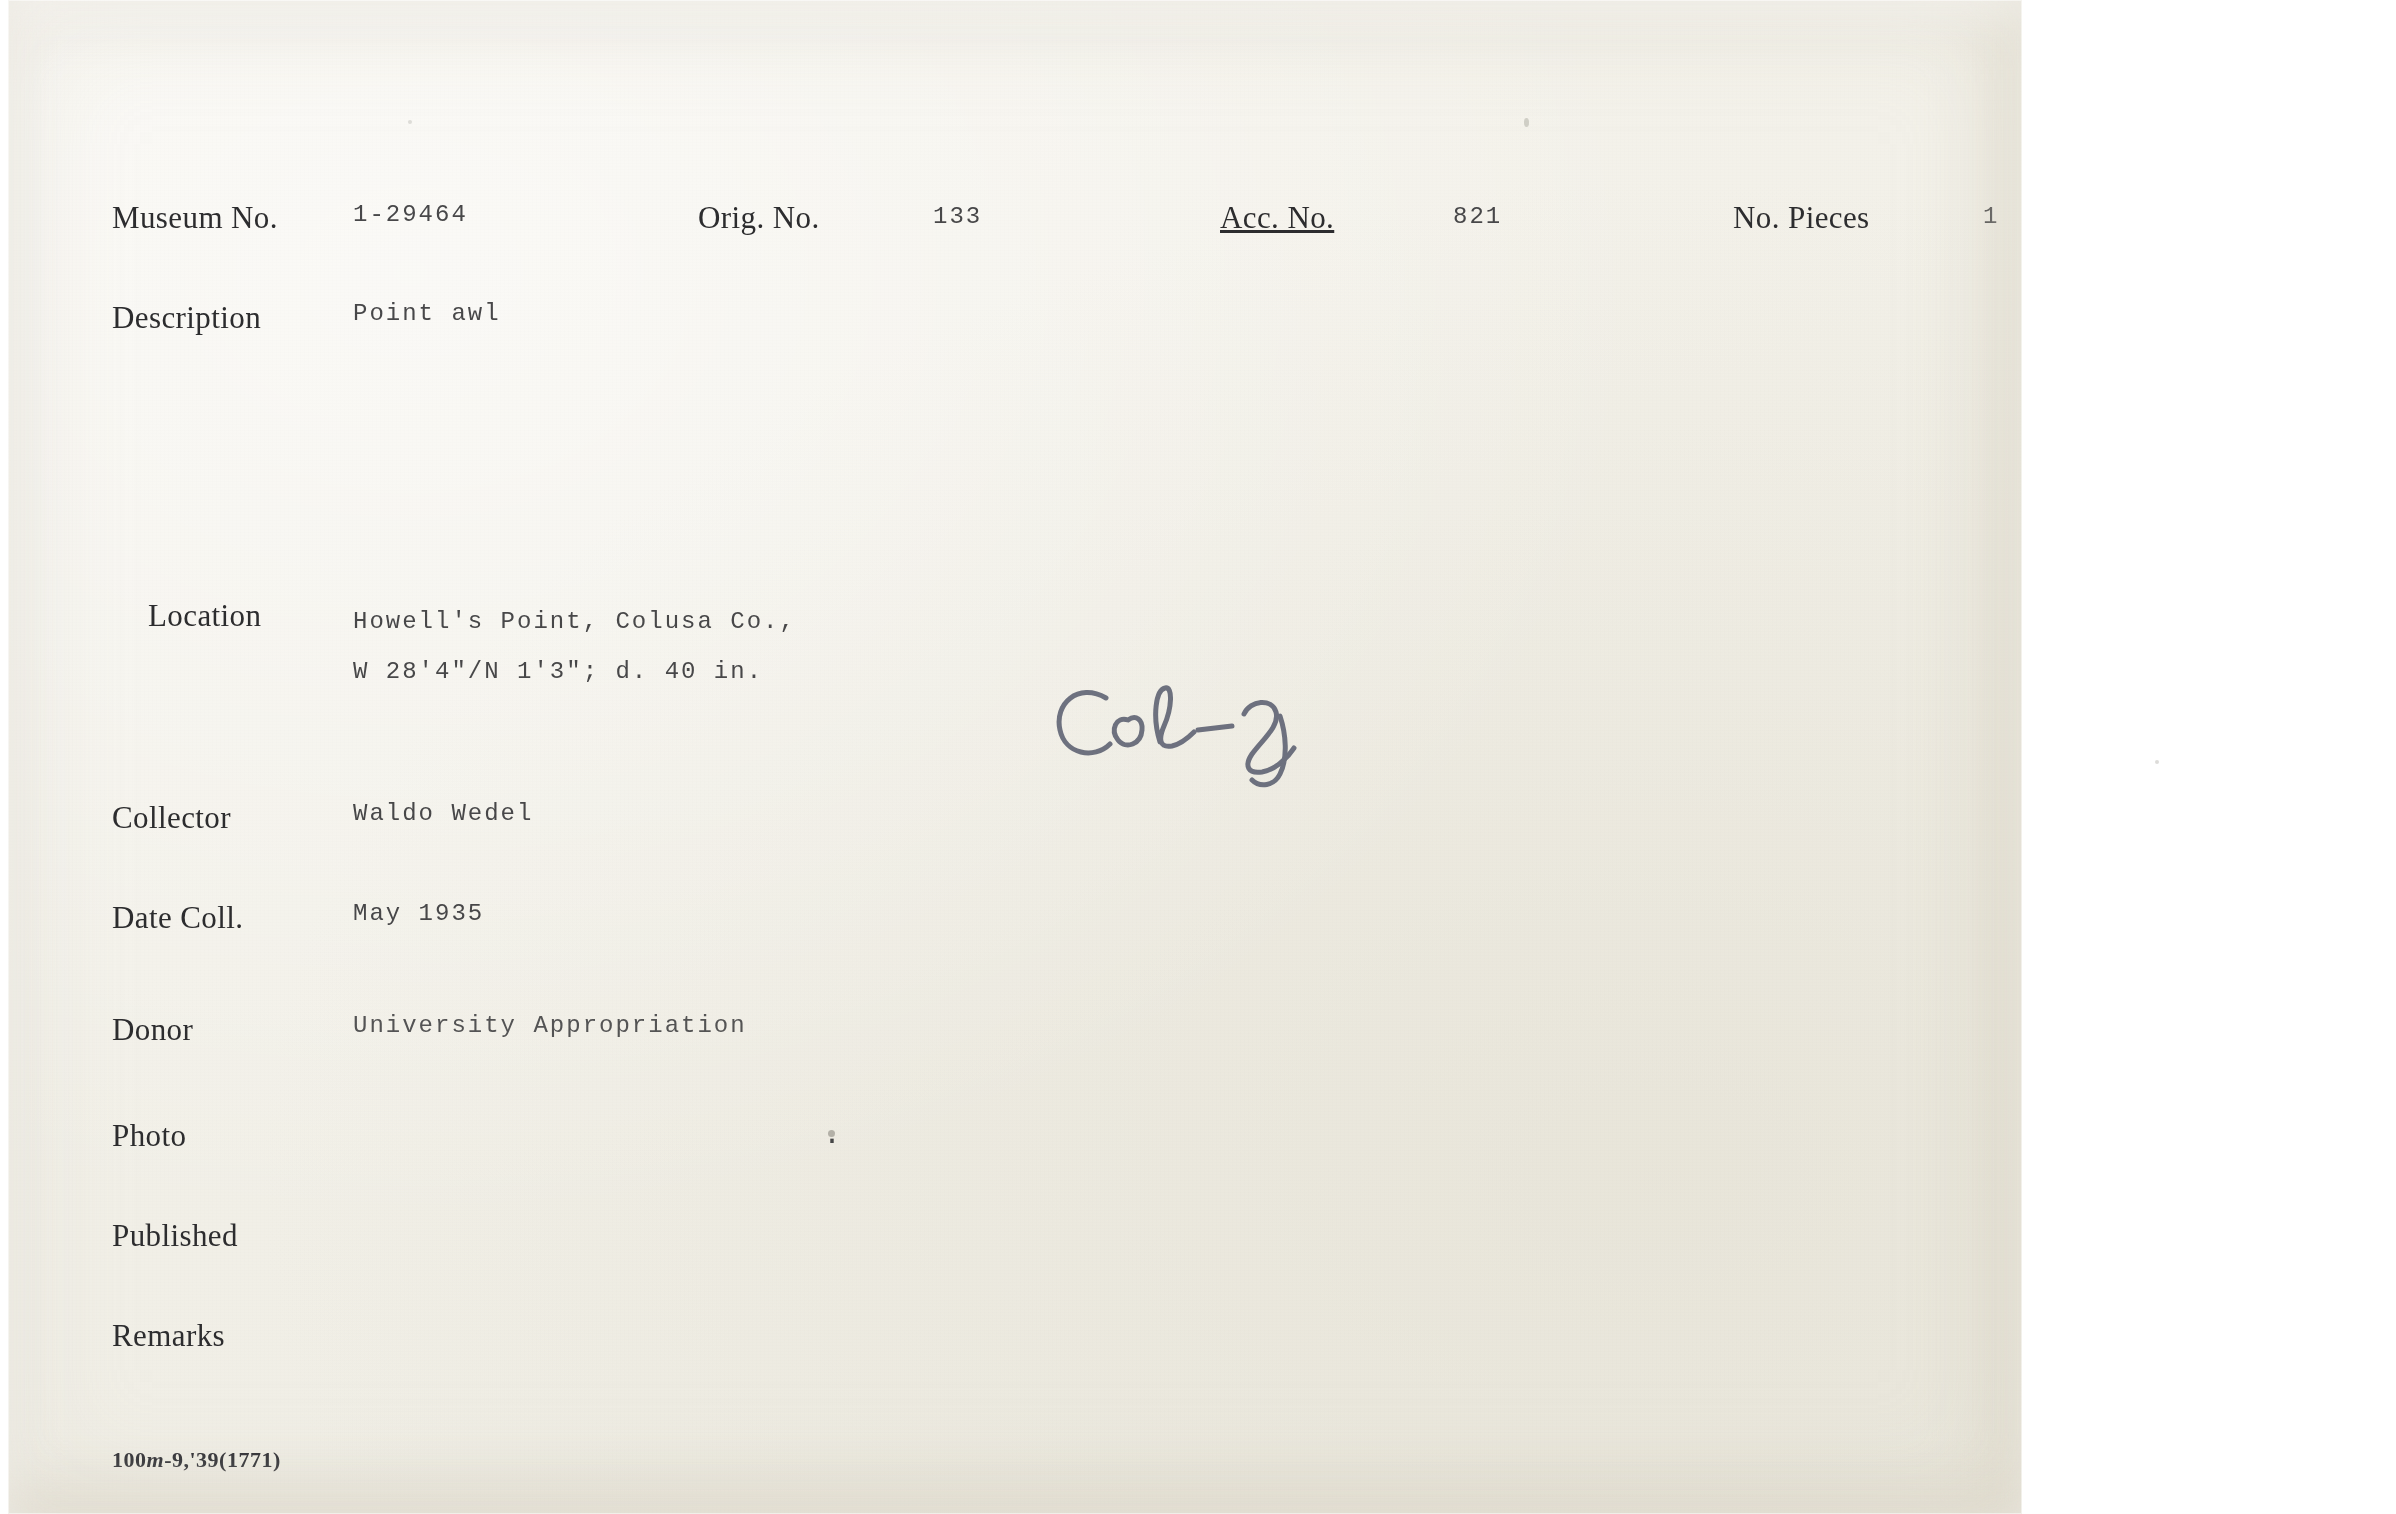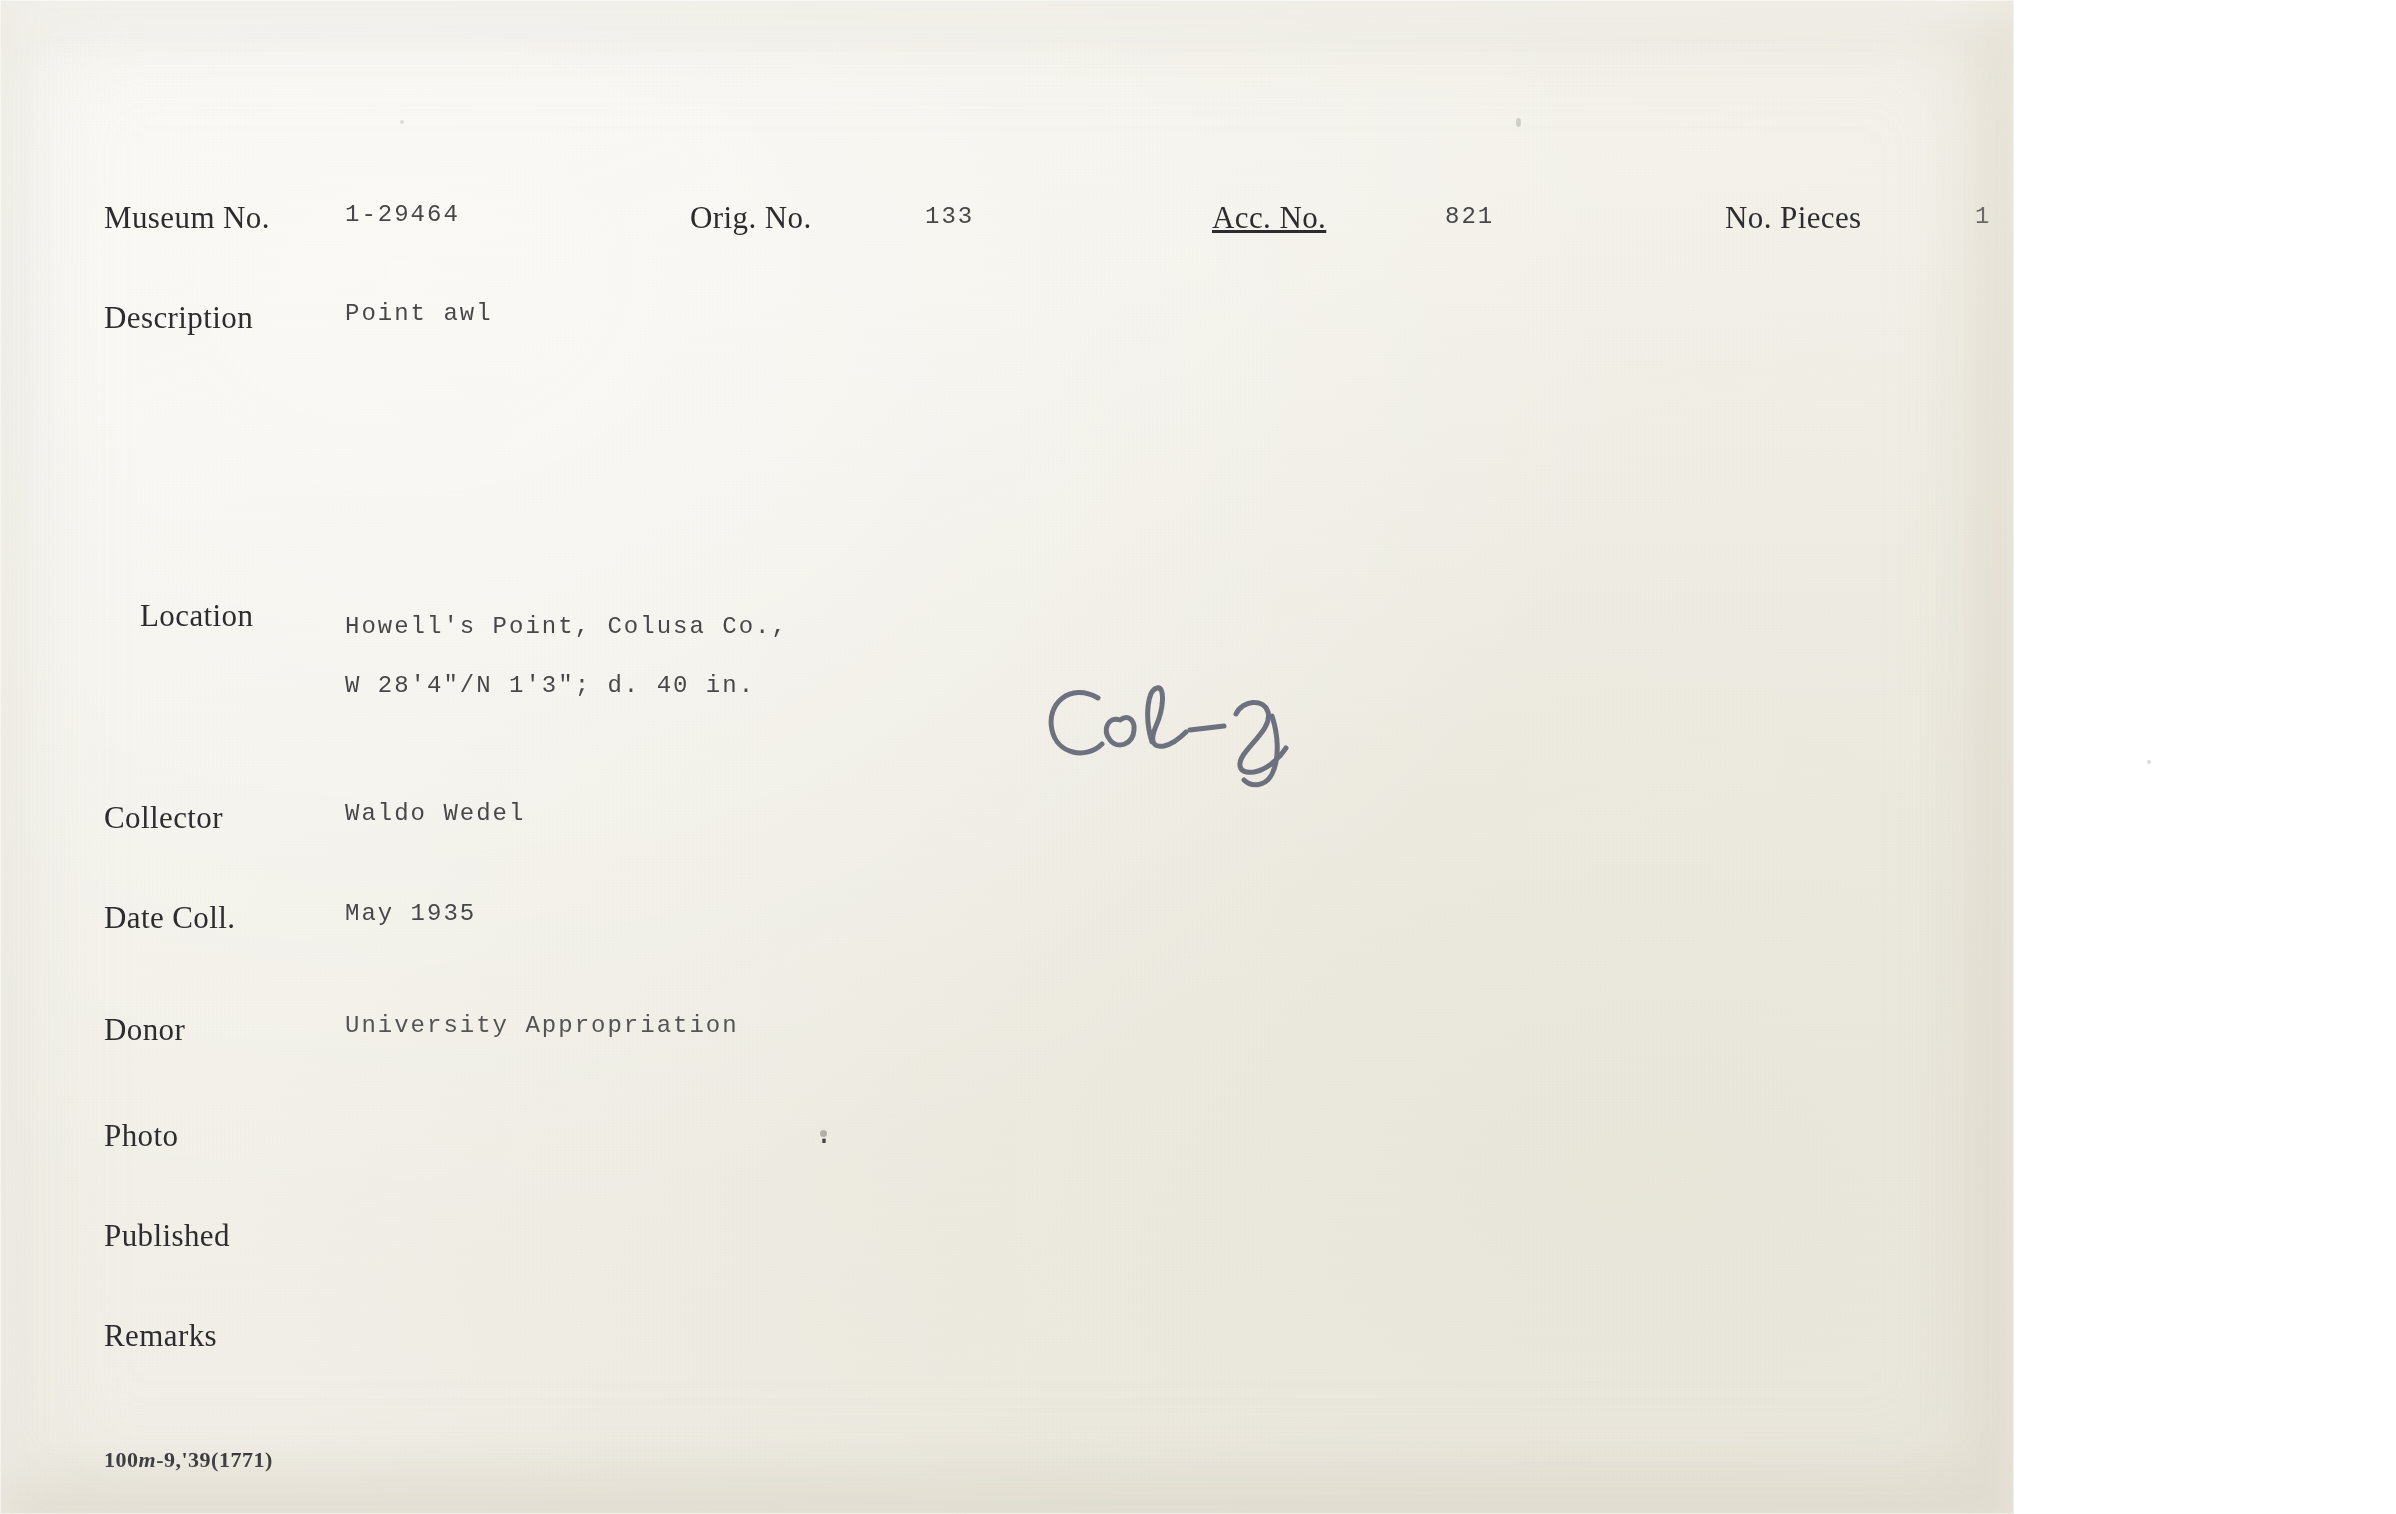--- a/index.html
+++ b/index.html
@@ -9,21 +9,21 @@
   }
   body {
     width: 2396px;
     height: 1514px;
     font-family: "Liberation Serif", serif;
     overflow: hidden;
   }
 
   #card {
     position: absolute;
-    left: 0;
+    left: 8px;
     top: 0;
     width: 2014px;
     height: 1514px;
     background: #f4f2eb;
     background-image:
       radial-gradient(ellipse at 20% 18%, rgba(255,255,255,0.55) 0%, rgba(255,255,255,0) 55%),
       radial-gradient(ellipse at 82% 78%, rgba(226,222,208,0.55) 0%, rgba(255,255,255,0) 60%),
       linear-gradient(160deg, #f7f5ef 0%, #f2f0e8 45%, #eeece3 100%);
     box-shadow: inset 0 0 120px rgba(205,200,183,0.35);
   }
@@ -82,21 +82,21 @@
   #val-acc     { left: 1445px; top: 203px; }
   #lbl-pieces  { left: 1725px; top: 200px; }
   #val-pieces  { left: 1975px; top: 203px; }
 
   
   #lbl-desc    { left: 104px; top: 300px; }
   #val-desc    { left: 345px; top: 300px; }
 
   
   #lbl-loc     { left: 104px; top: 598px; margin-left: 36px; }
-  #val-loc     { left: 345px; top: 597px; line-height: 59px; font-family: Liberation Mono, monospace; }
+  #val-loc     { left: 345px; top: 597px; line-height: 50px; font-family: Liberation Mono, monospace; }
 
   
   #lbl-collector { left: 104px; top: 800px; }
   #val-collector { left: 345px; top: 800px; text-align: center; }
 
   
   #lbl-date    { left: 104px; top: 900px; }
   #val-date    { left: 345px; top: 900px; }
 
   

